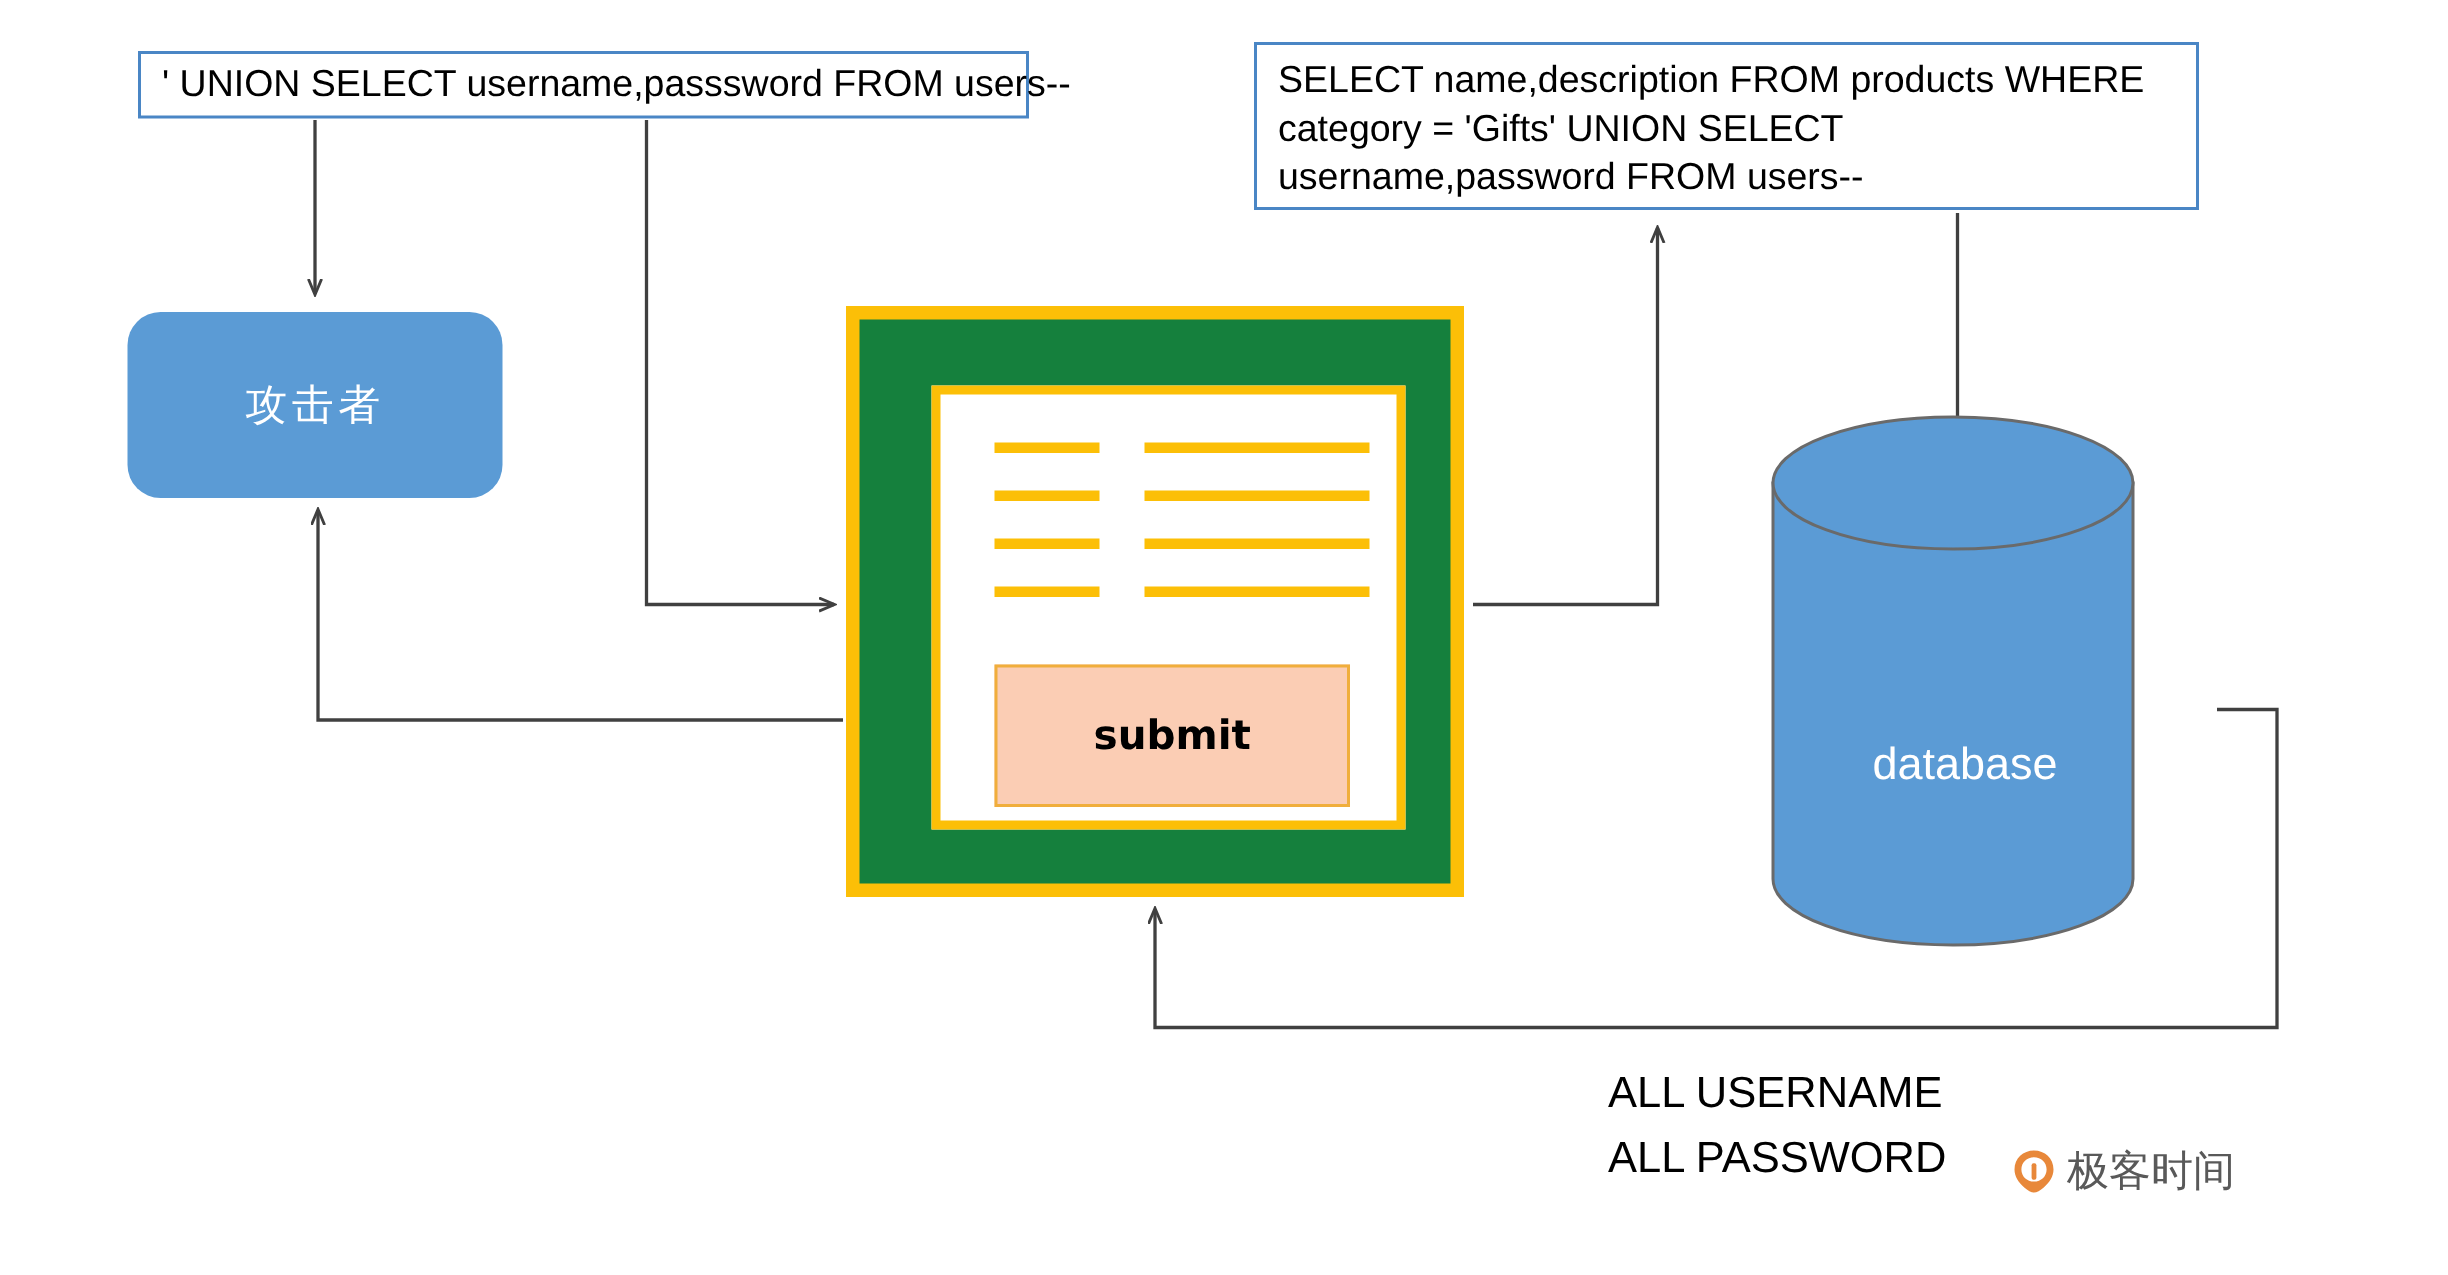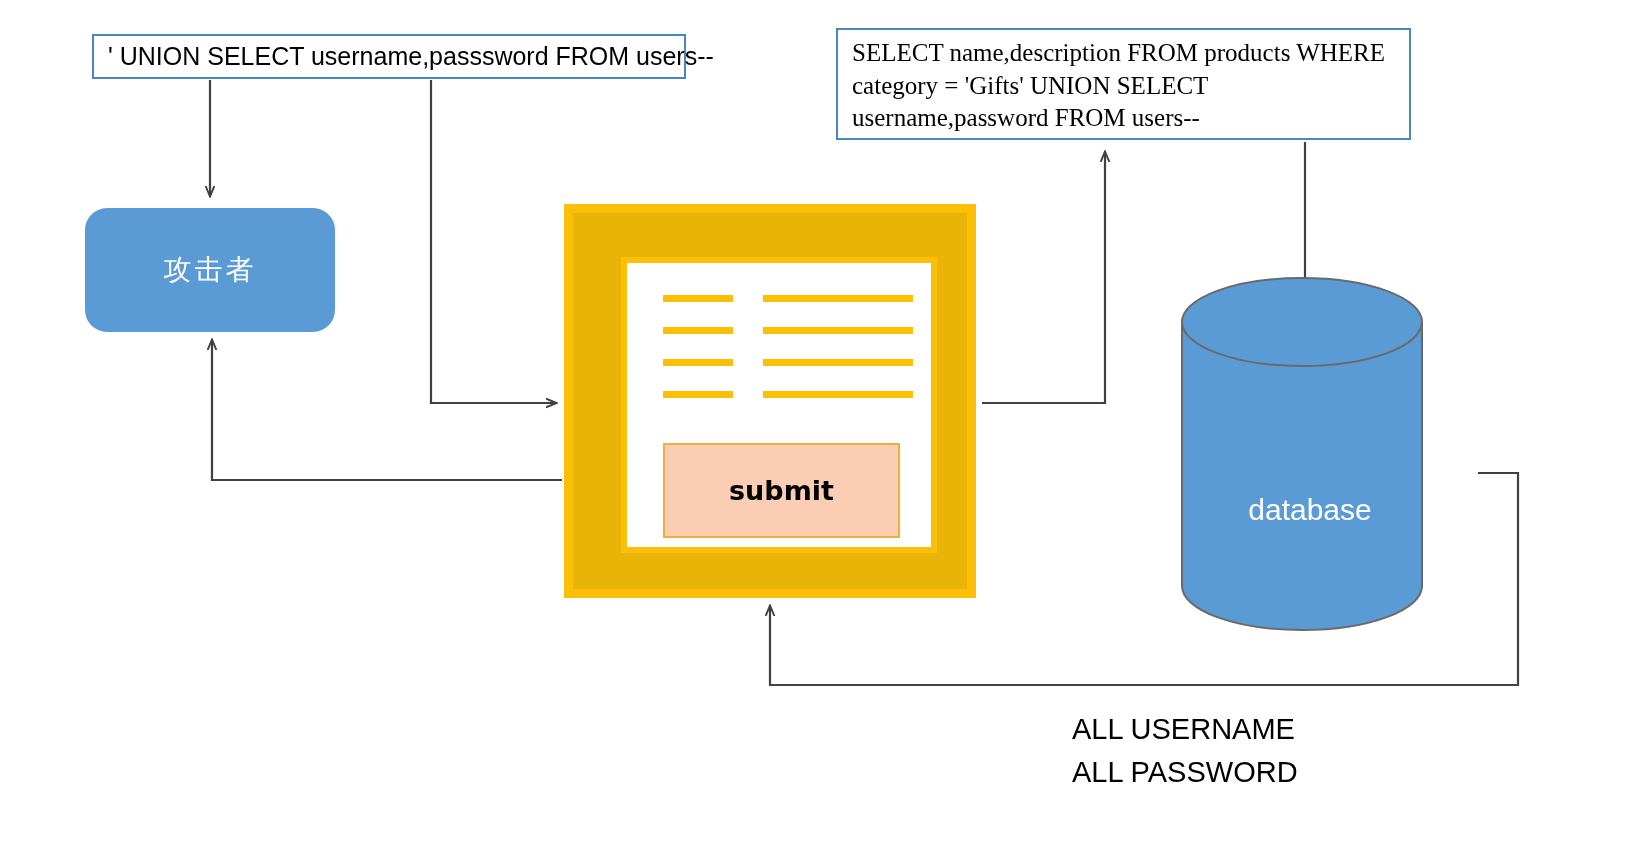--- a/index.html
+++ b/index.html
@@ -45,23 +45,22 @@
     left: 92px;
     top: 34px;
     width: 594px;
     height: 45px;
     padding-top: 4px;
     white-space: nowrap;
   }
   #sql-resulting-query-box {
     left: 836px;
     top: 28px;
-    width: 575px;
+    width: 630px;
     height: 112px;
-    font-family: Liberation Serif, serif;
   }
 
   
   #attacker-node {
     position: absolute;
     left: 85px;
     top: 208px;
     width: 250px;
     height: 124px;
     background: #5b9bd5;
@@ -79,21 +78,21 @@
 
   
   #web-form-outer {
     position: absolute;
     left: 564px;
     top: 204px;
     width: 412px;
     height: 394px;
     border: 9px solid #fcbf07;
     box-sizing: border-box;
-    background: #eab308;
+    background: #15803d;
   }
   #web-form-inner {
     position: absolute;
     left: 48px;
     top: 44px;
     width: 316px;
     height: 296px;
     border: 6px solid #fcbf07;
     box-sizing: border-box;
     background: #ffffff;
@@ -250,14 +249,25 @@
       </div>
 
     </div>
   </div>
 
   <div id="database-label">database</div>
 
   <div id="exfiltrated-data-caption">ALL USERNAME
 ALL PASSWORD</div>
 
+  <div id="watermark-logo">
+    <svg width="30" height="32" viewBox="0 0 30 32">
+      <path d="M15,2 C22.2,2 28,7.3 28,14.6 C28,19.2 25.3,23.3 21.5,26.6
+               C19.2,28.6 16.8,30 15,30 C13.2,30 10.8,28.6 8.5,26.6
+               C4.7,23.3 2,19.2 2,14.6 C2,7.3 7.8,2 15,2 Z
+               M15,6.5 C10.3,6.5 6.6,10 6.6,14.6 C6.6,19.2 10.3,22.7 15,22.7
+               C19.7,22.7 23.4,19.2 23.4,14.6 C23.4,10 19.7,6.5 15,6.5 Z" fill="#e8883a"></path>
+      <rect x="13.4" y="10.5" width="3.2" height="11" rx="1.3" fill="#e8883a"></rect>
+    </svg>
+    <span class="logo-text">极客时间</span>
+  </div>
 
 </div>
 
 </body></html>

